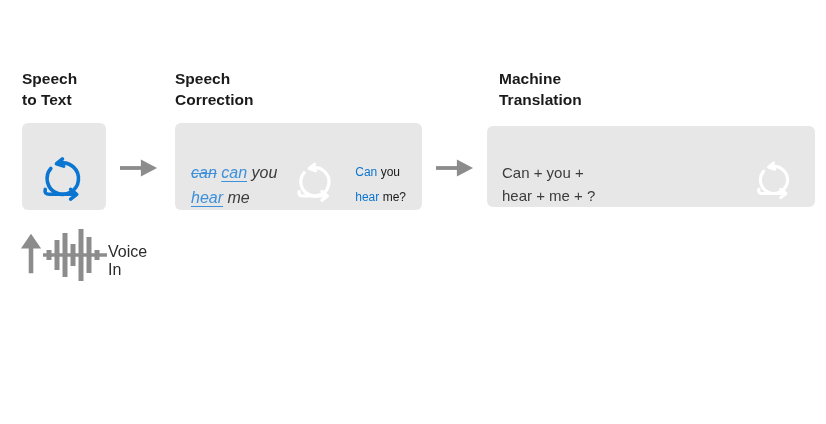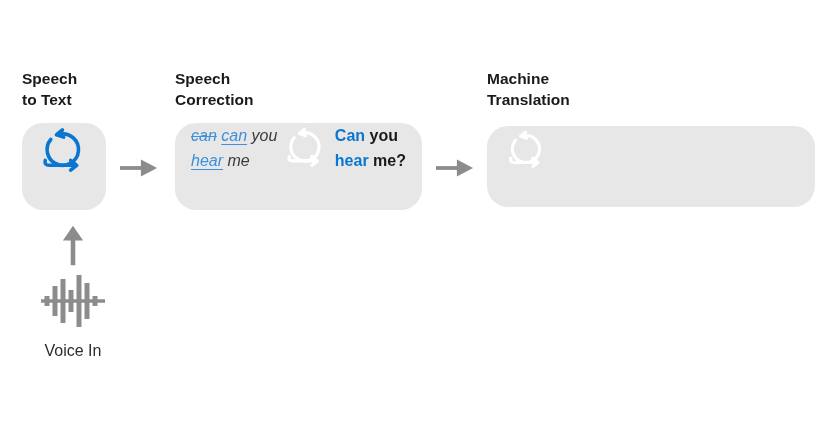--- a/index.html
+++ b/index.html
@@ -10,66 +10,66 @@
     position: relative;
     overflow: hidden;
   }
   .stage-title {
     position: absolute; top: 68px;
     font-size: 15.5px; font-weight: 700; line-height: 21px;
     color: #1a1a1a; white-space: pre-line;
   }
   #title-stt { left: 22px; }
   #title-sc  { left: 175px; }
-  #title-mt  { left: 487px; }
+  #title-mt  { left: 499px; }
 
   .block {
     position: absolute;
     background: #e7e7e7;
-    border-radius: 21px;
-    display: flex; align-items: flex-start;
+    border-radius: 6px;
+    display: flex; align-items: flex-end;
     box-sizing: border-box;
   }
   #block-stt { left: 22px;  top: 123px; width: 84px;  height: 87px; justify-content: center; }
   #block-sc  { left: 175px; top: 123px; width: 247px; height: 87px; padding: 0 16px; justify-content: space-between; }
   #block-mt  { left: 487px; top: 126px; width: 328px; height: 81px; padding: 0 15px; justify-content: space-between; }
 
   .loop-icon svg { display: block; }
   .loop-stroke { fill: none; stroke-width: 6; stroke-linecap: round; stroke-linejoin: round; }
   .loop-blue  .loop-stroke { stroke: #0b76d1; }
   .loop-white .loop-stroke { stroke: #ffffff; }
 
   .sc-input {
     font-style: italic; font-size: 16px; line-height: 25px;
     color: #3c3c3c; white-space: nowrap;
   }
   .sc-input .w-strike  { color: #3e90da; text-decoration: line-through; }
   .sc-input .w-fixed   { color: #3e90da; text-decoration: underline; text-underline-offset: 3px; }
   .sc-output {
-    font-size: 16px; font-weight: 700; line-height: 25px;
+    font-size: 12px; font-weight: 400; line-height: 25px;
     color: #1a1a1a; white-space: nowrap;
   }
   .sc-output .w-blue { color: #0b76d1; }
 
   .mt-source {
     font-size: 15px; line-height: 23px; color: #3c3c3c;
     white-space: pre-line;
   }
   .mt-target {
     font-size: 17.5px; color: #3e90da; white-space: nowrap; font-weight: 400;
   }
   .mt-target .plus { color: #9b9b9b; font-size: 14.5px; }
 
   .flow-arrow { position: absolute; top: 158px; }
   #arrow-1 { left: 120px; }
   #arrow-2 { left: 436px; }
 
   #voice-column {
-    position: absolute; left: 28px; top: 225px; width: 90px;
-    display: flex; flex-direction: column; align-items: center;
+    position: absolute; left: 20px; top: 225px; width: 90px;
+    display: flex; flex-direction: row; align-items: center;
   }
   #voice-label {
     margin-top: 10px; font-size: 16px; color: #2b2b2b;
   }
   .wave { margin-top: 3px; }
 </style>
 </head>
 <body>
 
 <div>
@@ -126,20 +126,22 @@
   </div>
 
   <span class="flow-arrow" id="arrow-2">
     <svg width="38" height="20" viewBox="0 0 40 20">
       <path d="M 0 8 H 24 V 12 H 0 Z" fill="#8c8c8c"></path>
       <path d="M 22 1 L 39 10 L 22 19 Z" fill="#8c8c8c"></path>
     </svg>
   </span>
 
   <div class="block" id="block-mt">
+    <span class="mt-source">Can + you +
+hear + me + ?</span>
     <span class="loop-icon loop-white">
       <svg width="50" height="50" viewBox="0 0 96 96">
         <path class="loop-stroke" d="M 41.5 18.4 A 26 26 0 1 1 26.1 27.3"></path>
         <path class="loop-stroke" d="M 47.4 23.4 L 35.6 19.4 L 45.4 11.6"></path>
         <path class="loop-stroke" d="M 17 62 Q 15 70 24 70 L 66 70"></path>
         <path class="loop-stroke" d="M 59 62 L 69 70 L 59 78"></path>
       </svg>
     </span>
   </div>
 

